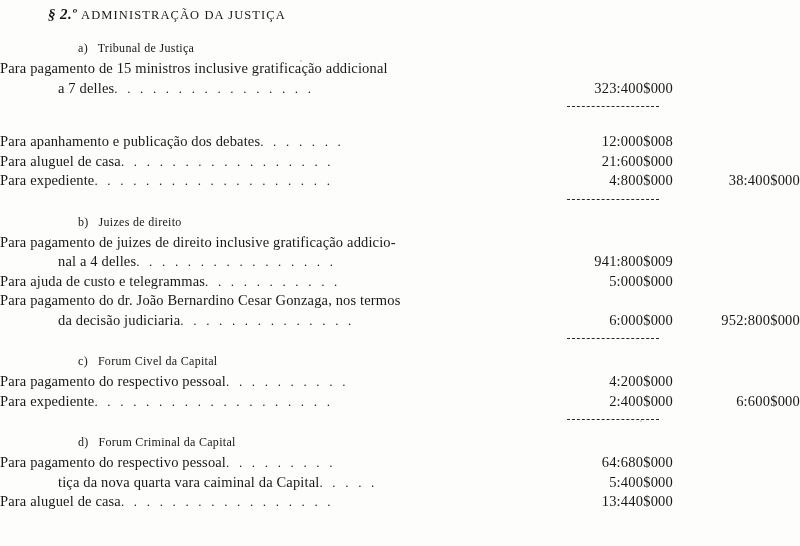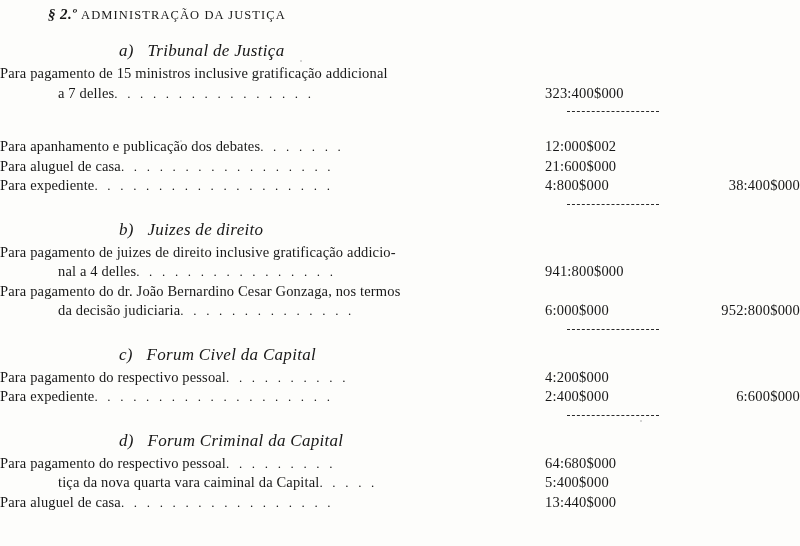--- a/index.html
+++ b/index.html
@@ -37,26 +37,24 @@
     font-weight: bold;
     font-style: italic;
     font-size: 15px;
   }
   .section-head .caps {
     font-size: 12.5px;
     letter-spacing: 1.1px;
   }
 
   .subhead {
-    font-style: italic;
-    font-size: 17px;
+    font-size: 12px;
     padding-left: 78px;
     letter-spacing: .3px;
     white-space: nowrap;
-    margin-left: 41px;
   }
   .subhead .lt {
     font-style: italic;
   }
 
   table.budget {
     width: 100%;
     border-collapse: collapse;
     table-layout: fixed;
   }
@@ -80,20 +78,21 @@
     letter-spacing: 3.2px;
     font-size: 13px;
   }
   .desc.cont {
     padding-left: 58px;
     font-family: Liberation Serif, serif;
   }
   .amount {
     font-size: 14.5px;
     line-height: 19.5px;
+    text-align: right;
     padding-right: 12px;
     white-space: nowrap;
     letter-spacing: .2px;
   }
   .amount2 {
     font-size: 14.5px;
     line-height: 19.5px;
     text-align: right;
     padding-right: 8px;
     white-space: nowrap;
@@ -166,21 +165,21 @@
               <hr class="rule">
             </td>
           <td></td>
         </tr>
 
         <tr class="gap">
             <td colspan="3"></td>
           </tr>
         <tr>
           <td class="desc"><span>Para apanhamento e publicação dos debates</span><span class="dots">. . . . . . .</span></td>
-          <td class="amount">12:000$002</td>
+          <td class="amount">12:000$008</td>
           <td class="amount2"></td>
         </tr>
         <tr>
           <td class="desc"><span>Para aluguel de casa</span><span class="dots">. . . . . . . . . . . . . . . . .</span></td>
           <td class="amount">21:600$000</td>
           <td class="amount2"></td>
         </tr>
         <tr>
           <td class="desc"><span>Para expediente</span><span class="dots">. . . . . . . . . . . . . . . . . . .</span></td>
           <td class="amount">4:800$000</td>
@@ -203,21 +202,26 @@
             </div>
           </td>
         </tr>
         <tr>
           <td class="desc"><span>Para pagamento de juizes de direito inclusive gratificação addicio-</span><span class="dots"></span></td>
           <td class="amount"></td>
           <td class="amount2"></td>
         </tr>
         <tr>
           <td class="desc cont"><span>nal a 4 delles</span><span class="dots">. . . . . . . . . . . . . . . .</span></td>
-          <td class="amount">941:800$000</td>
+          <td class="amount">941:800$009</td>
+          <td class="amount2"></td>
+        </tr>
+        <tr>
+          <td class="desc"><span>Para ajuda de custo e telegrammas</span><span class="dots">. . . . . . . . . . .</span></td>
+          <td class="amount">5:000$000</td>
           <td class="amount2"></td>
         </tr>
         <tr>
           <td class="desc"><span>Para pagamento do dr. João Bernardino Cesar Gonzaga, nos termos</span><span class="dots"></span></td>
           <td class="amount"></td>
           <td class="amount2"></td>
         </tr>
         <tr>
           <td class="desc cont"><span>da decisão judiciaria</span><span class="dots">. . . . . . . . . . . . . .</span></td>
           <td class="amount">6:000$000</td>

